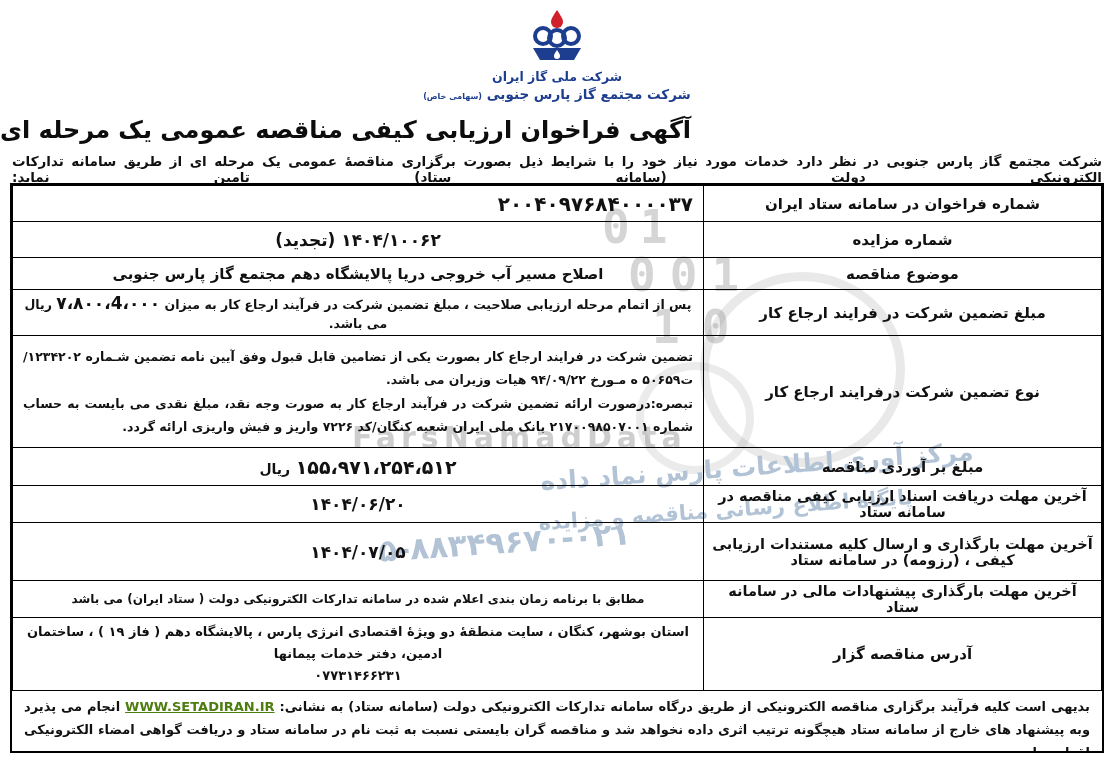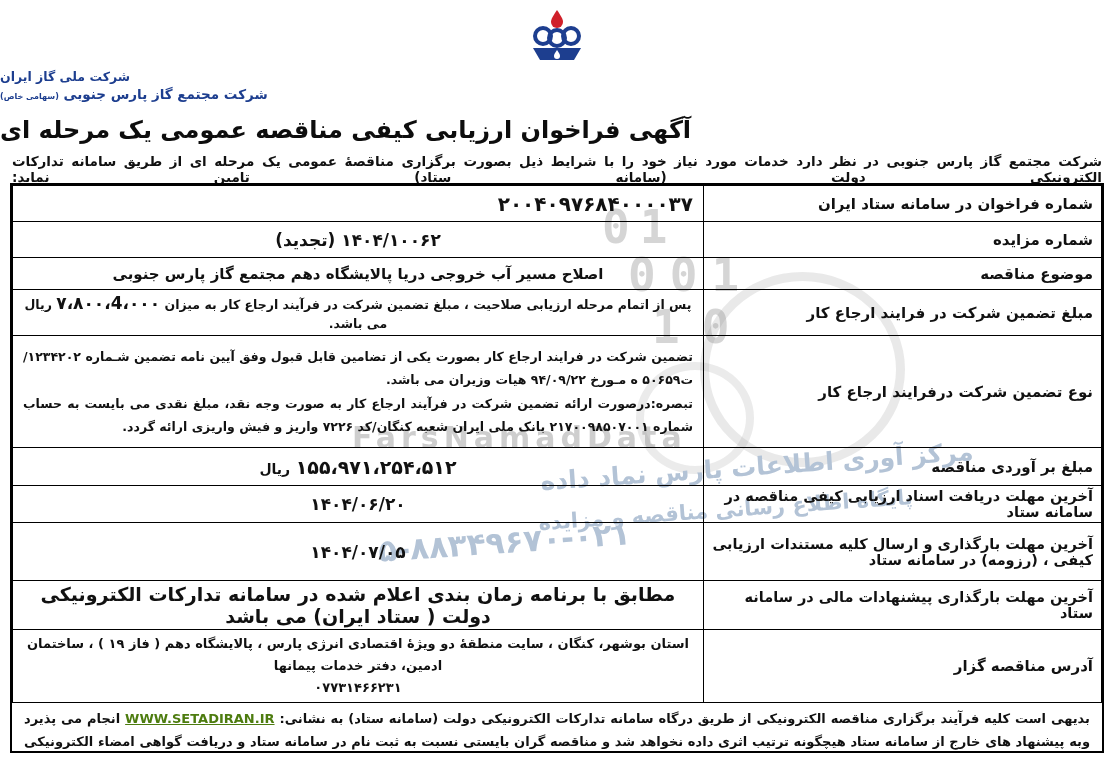--- a/index.html
+++ b/index.html
@@ -22,44 +22,44 @@
   .wm-digits { font-family:"DejaVu Sans Mono", monospace; font-weight:bold; color:rgba(150,150,150,.40); }
   .wm-d1 { left:602px; top:200px; font-size:46px; letter-spacing:10px; }
   .wm-d2 { left:628px; top:248px; font-size:46px; letter-spacing:14px; }
   .wm-d3 { left:652px; top:300px; font-size:46px; letter-spacing:22px; }
   .wm-latin { left:352px; top:420px; font-size:30px; font-weight:bold; letter-spacing:5px; color:rgba(158,158,158,.50); }
   .wm-blue { color:#b3c3d6; font-weight:bold; transform:rotate(-4deg); }
   .wm-b1 { left:540px; top:452px; font-size:25px; }
   .wm-b2 { left:538px; top:498px; font-size:21px; }
   .wm-b3 { left:378px; top:524px; font-size:31px; letter-spacing:4px; }
   
-  .header { position:absolute; top:8px; left:0; right:0; text-align:left; z-index:1; }
+  .header { position:absolute; top:8px; left:0; right:0; text-align:center; z-index:1; }
   .emblem { display:block; margin:0 auto; }
   .org1 { color:#1d3e8f; font-weight:bold; font-size:12.5px; margin-top:1px; }
   .org2 { color:#1d3e8f; font-weight:bold; font-size:13.5px; margin-top:2px; }
   .org2 .suffix { font-size:8px; font-weight:bold; }
   .title { position:absolute; top:116px; left:0; right:0; text-align:left;
            font-size:24px; font-weight:bold; color:#0d0d0d; z-index:1; }
   .intro { position:absolute; top:153px; right:12px; left:12px;
            font-size:13.5px; font-weight:bold; text-align:justify; text-align-last:justify;
            z-index:1; }
   
   .doc { position:absolute; top:183px; left:10px; right:10px; height:570px;
          border:2px solid #000; z-index:1; overflow:hidden; background:transparent; }
   table.grid { width:100%; border-collapse:collapse; table-layout:fixed; background:transparent; }
   table.grid td { border:1.6px solid #000; vertical-align:middle; background:transparent; }
   col.c-label { width:398px; }
-  .lbl { font-weight:bold; font-size:15px; padding:2px 8px; }
+  .lbl { font-weight:bold; font-size:15px; text-align:center; padding:2px 8px; }
   .lbl-sm { font-size:14.5px; }
   .val { font-weight:bold; text-align:center; padding:2px 10px; }
   .val-xl { font-size:20px; letter-spacing:2px;text-align:right; }
   .val-lg { font-size:17px; }
   .val-md { font-size:15px; }
   .val-date { font-size:17px; letter-spacing:1px; }
-  .val-sm { font-size:19px; }
+  .val-sm { font-size:12px; }
   .cell-par { padding:3px 10px; }
   .par { font-size:12.5px; font-weight:bold; line-height:1.85; text-align:justify; }
   .par-center { font-size:12.5px; font-weight:bold; text-align:center; }
   .amount-inline { font-size:17px; }
   .big-amount { font-size:19px; letter-spacing:1px; }
   .unit { font-size:14px; }
   .addr-line { font-size:13px; font-weight:bold; text-align:center; line-height:1.7; }
   
   .footer { padding:5px 12px 0 12px; }
   .fpar { font-size:13px; font-weight:bold; line-height:1.75; text-align:justify; margin-bottom:2px; }

